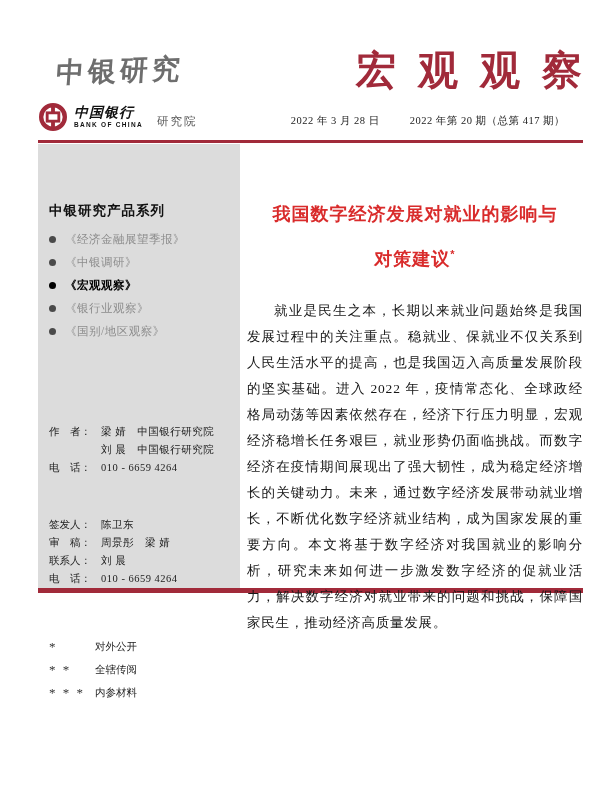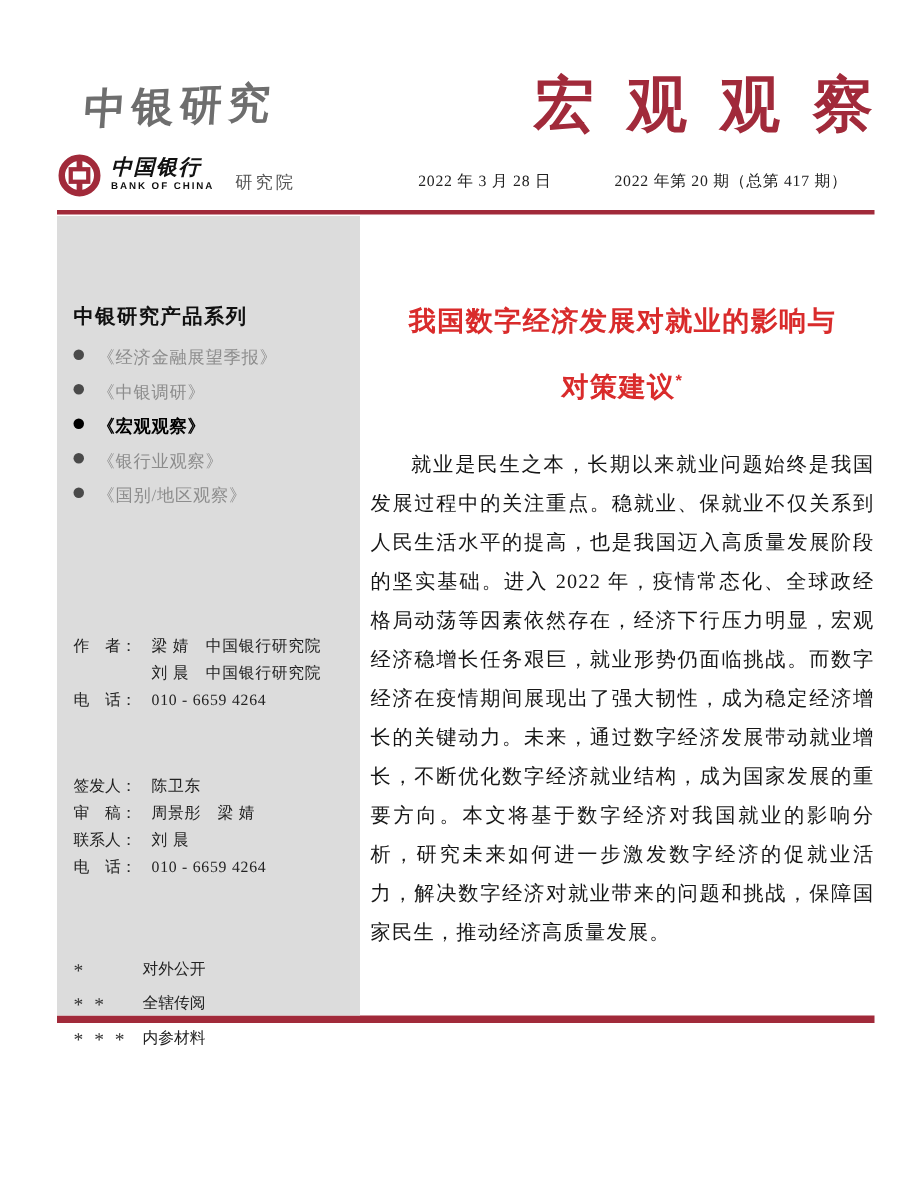--- a/index.html
+++ b/index.html
@@ -81,58 +81,59 @@
   .institute {
     font-size: 11.5px;
     color: #555555;
     margin-left: 14px;
     letter-spacing: 2px;
     align-self: flex-end;
     padding-bottom: 3px;
   }
   .pub-info {
     display: flex;
-    gap: 42px;
+    gap: 30px;
     font-size: 10.5px;
     color: #222222;
     letter-spacing: 0.5px;
     padding-right: 18px;
     padding-bottom: 4px;
     white-space: nowrap;
   }
 
   .header-rule {
     height: 2.5px;
     background: var(--brand-red);
     margin: 0 29px 0 38px;
   }
 
   
   .content {
     display: flex;
-    height: 533px;
+    height: 444px;
     margin: 1.5px 29px 0 38px;
   }
   .sidebar {
     width: 202px;
     flex: 0 0 202px;
     background: var(--sidebar-bg);
     padding: 58px 14px 0 11px;
   }
   .series-title {
     font-family: "Liberation Sans", sans-serif;
     font-size: 13.5px;
     font-weight: bold;
     color: #111111;
     letter-spacing: 1px;
     margin-bottom: 13px;
   }
   .series-list { list-style: none; }
   .series-item {
     display: flex;
+    align-items: center;
     font-size: 11.5px;
     color: var(--muted-grey);
     letter-spacing: 0.5px;
     margin-bottom: 11px;
     line-height: 12px;
   }
   .series-item .bullet {
     width: 7px; height: 7px;
     border-radius: 50%;
     background: #4a4a4a;

